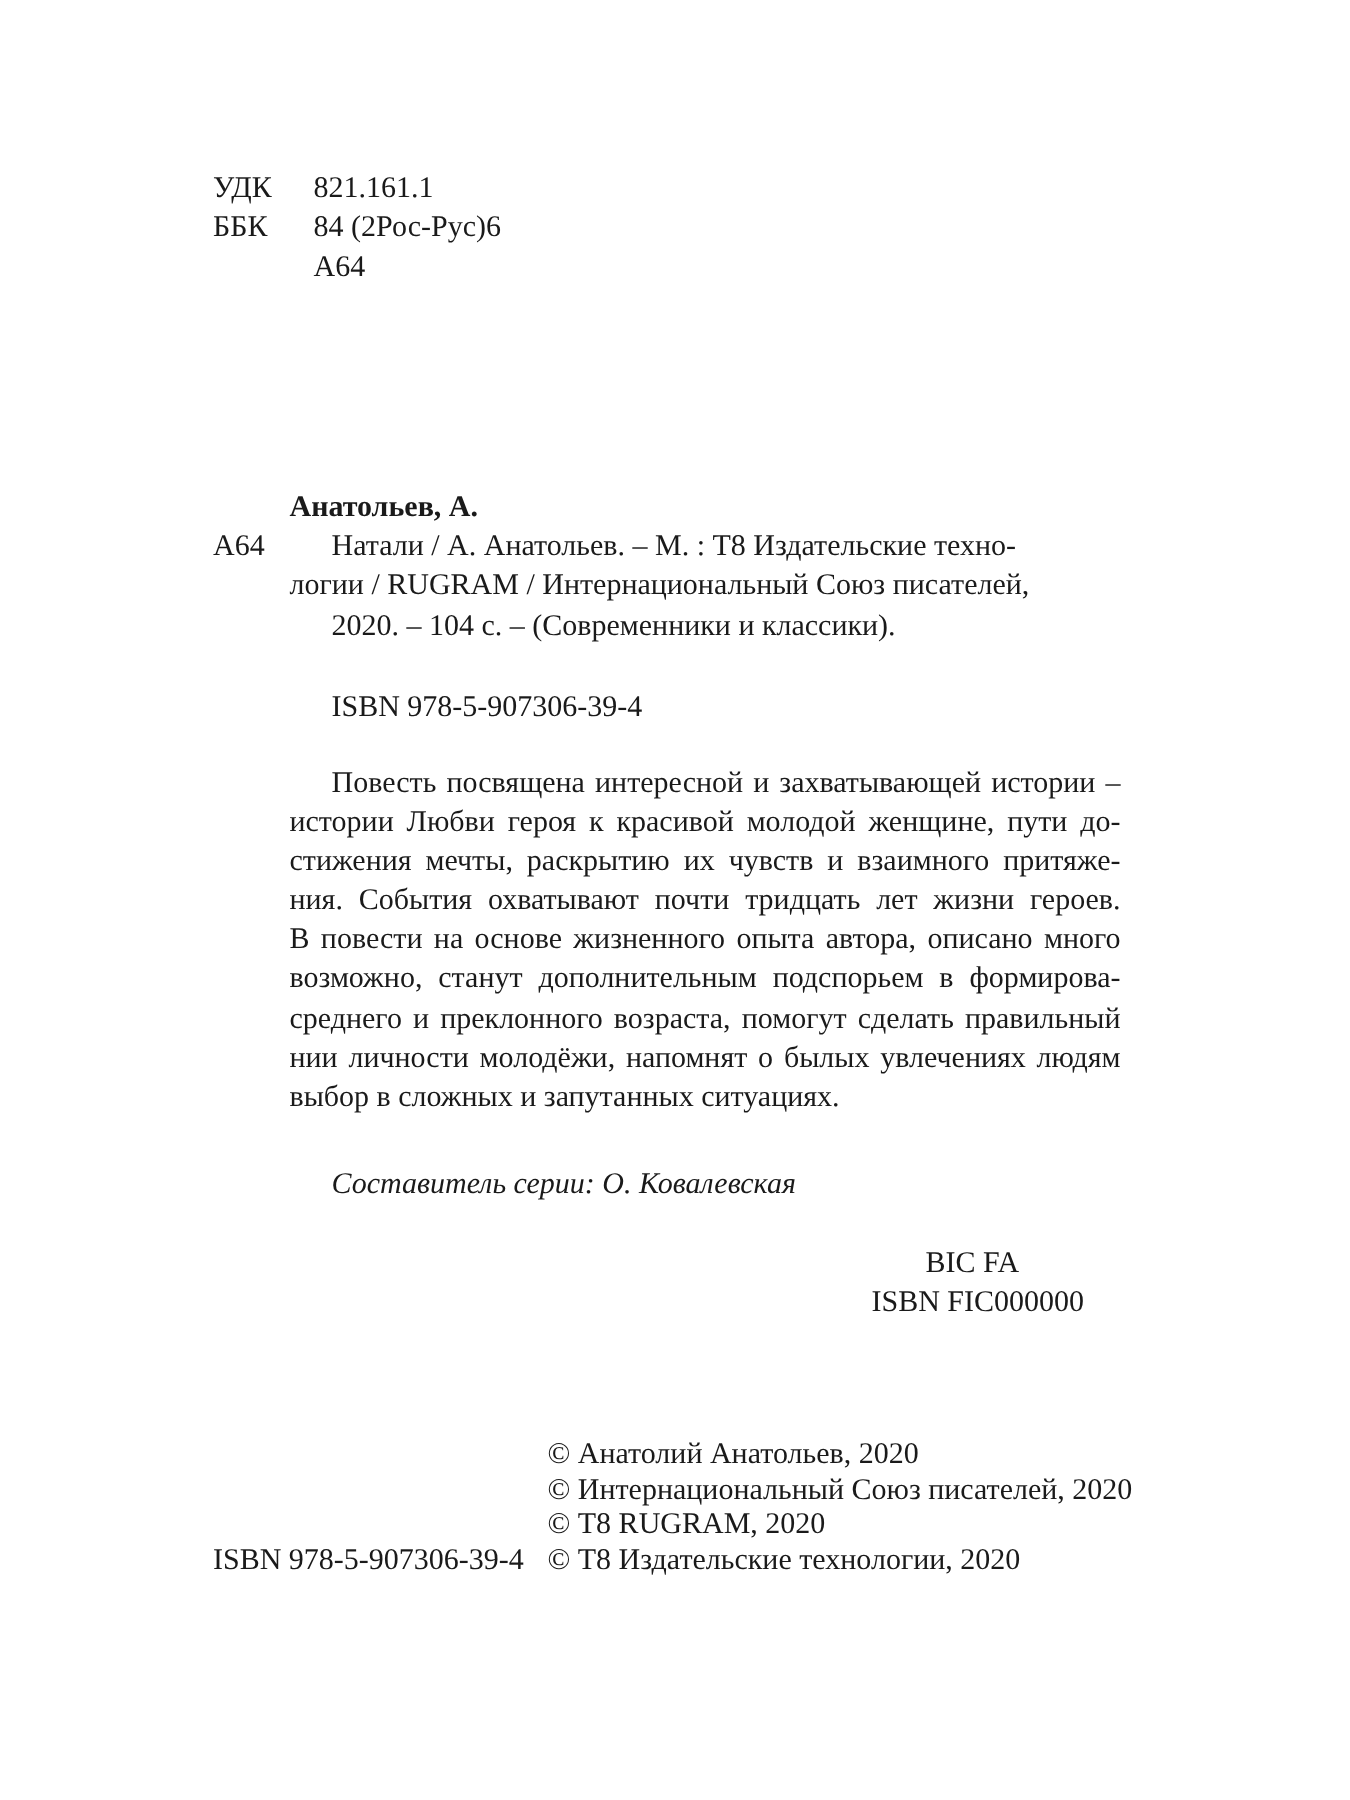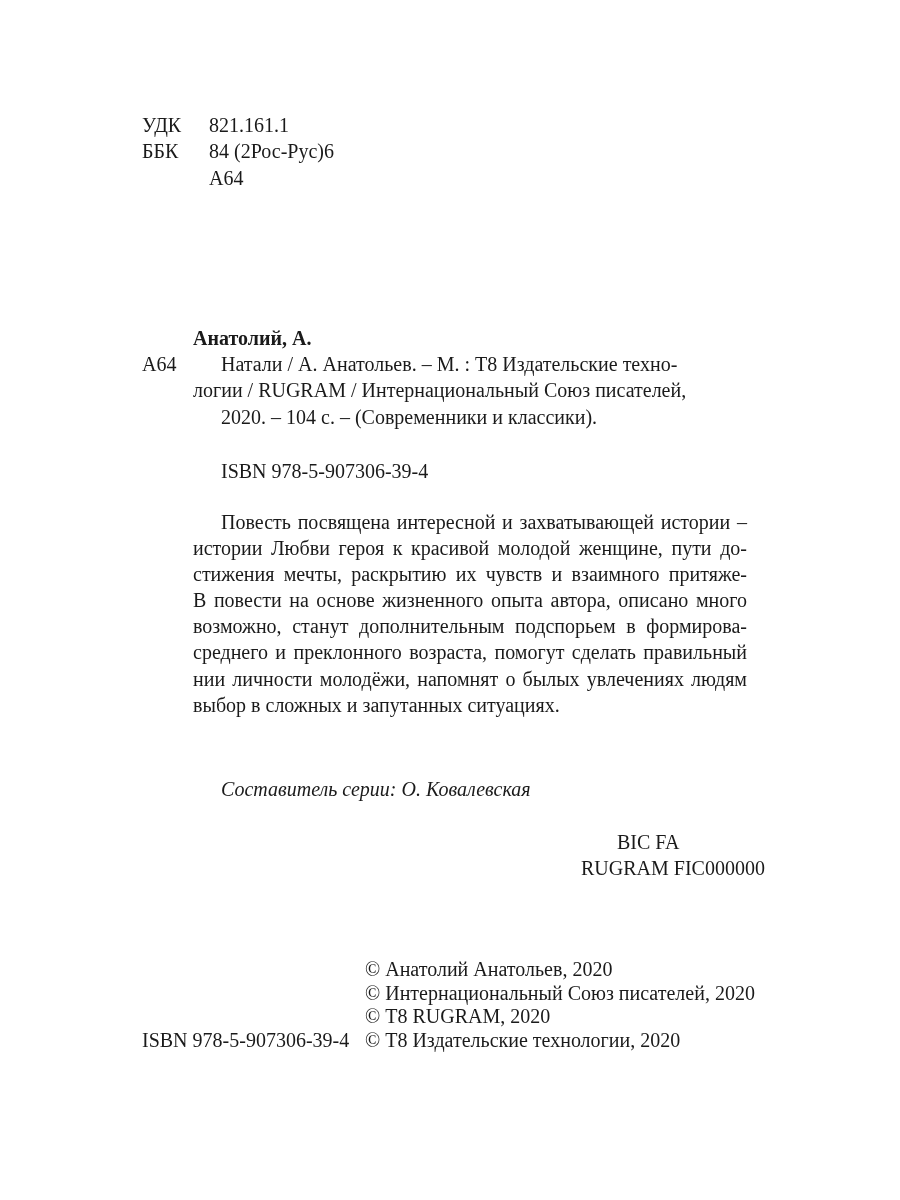--- a/index.html
+++ b/index.html
@@ -67,44 +67,45 @@
 
   <div>
     <span class="abs cls-label" style="top:112px">УДК</span>
     <span class="abs cls-value" style="top:112px">821.161.1</span>
     <span class="abs cls-label" style="top:138px">ББК</span>
     <span class="abs cls-value" style="top:138px">84 (2Рос-Рус)6</span>
     <span class="abs cls-value" style="top:165px">А64</span>
   </div>
 
   <div>
-    <span class="abs author">Анатолий, А.</span>
+    <span class="abs author">Анатольев, А.</span>
     <span class="abs entry-code">А64</span>
     <span class="abs" style="left:221px; top:351px;">Натали / А. Анатольев. – М. : Т8 Издательские техно-</span>
     <span class="abs" style="left:193px; top:377px;font-family:Liberation Serif, serif;">логии / RUGRAM / Интернациональный Союз писателей,</span>
     <span class="abs" style="left:193px; top:404px;margin-left:28px;">2020. – 104 с. – (Современники и классики).</span>
     <span class="abs isbn-inline">ISBN 978-5-907306-39-4</span>
   </div>
 
   <div class="annotation">
     <span class="ln first">Повесть посвящена интересной и захватывающей истории –</span>
     <span class="ln">истории Любви героя к красивой молодой женщине, пути до-</span>
     <span class="ln">стижения мечты, раскрытию их чувств и взаимного притяже-</span>
+    <span class="ln">ния. События охватывают почти тридцать лет жизни героев.</span>
     <span class="ln">В повести на основе жизненного опыта автора, описано много</span>
     <span class="ln">возможно, станут дополнительным подспорьем в формирова-</span>
     <span class="ln">среднего и преклонного возраста, помогут сделать правильный</span>
     <span class="ln">нии личности молодёжи, напомнят о былых увлечениях людям</span>
     <span class="ln last">выбор в сложных и запутанных ситуациях.</span>
   </div>
 
   <span class="abs series">Составитель серии: О. Ковалевская</span>
 
   <div>
     <span class="abs bic">BIC FA</span>
-    <span class="abs bisac">RUGRAM FIC000000</span>
+    <span class="abs bisac">ISBN FIC000000</span>
   </div>
 
   <div>
     <span class="abs copy" style="top:956px">© Анатолий Анатольев, 2020</span>
     <span class="abs copy" style="top:980px">© Интернациональный Союз писателей, 2020</span>
     <span class="abs copy" style="top:1003px">© Т8 RUGRAM, 2020</span>
     <span class="abs copy" style="top:1027px">© Т8 Издательские технологии, 2020</span>
     <span class="abs isbn-bottom">ISBN 978-5-907306-39-4</span>
   </div>
 

